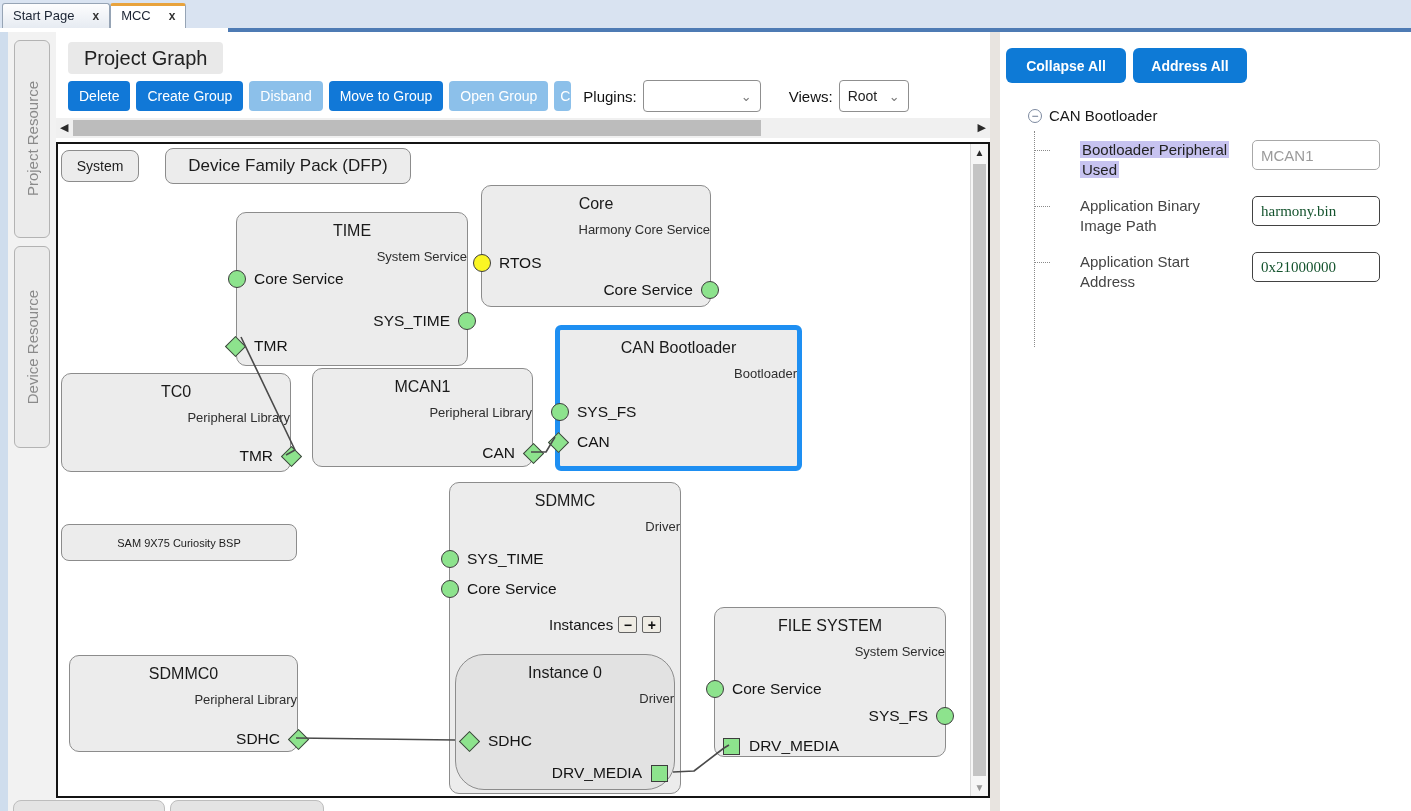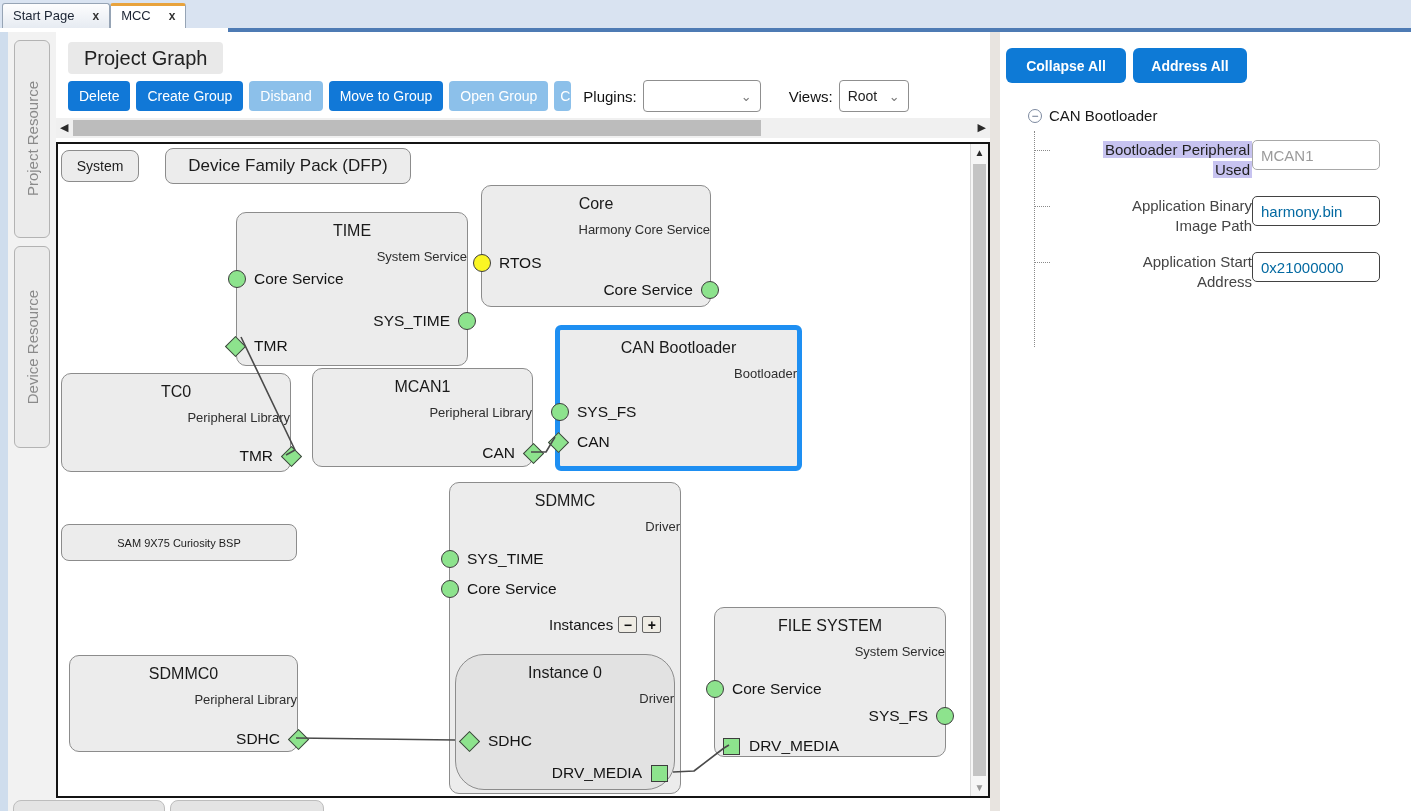--- a/index.html
+++ b/index.html
@@ -81,25 +81,25 @@
         font-size:14px;font-family:inherit;height:35px;cursor:pointer;}
   .ibtn.b1{width:120px;}
   .ibtn.b2{width:114px;}
   .tree{position:relative;margin-top:24px;font-size:15px;}
   .troot{display:flex;align-items:center;gap:7px;margin-left:28px;color:#1a1a1a;}
   .expander{width:14px;height:14px;border:1px solid #7d8aa0;border-radius:50%;color:#5b6b84;
             font-size:12px;line-height:12px;text-align:center;box-sizing:border-box;}
   .vline{position:absolute;left:34px;top:24px;width:1px;height:216px;border-left:1px dotted #8a8a8a;}
   .titem{position:relative;display:flex;margin-top:16px;margin-left:40px;}
   .stub{width:16px;border-top:1px dotted #8a8a8a;margin-top:10px;margin-left:-6px;}
-  .ilabel{width:172px;margin-left:30px;color:#454545;line-height:20px;text-align:right;}
+  .ilabel{width:172px;margin-left:30px;color:#454545;line-height:20px;}
   .ilabel .hl{background:#c7c3f0;color:#222;padding:0 2px;}
   .iinput{width:128px;height:30px;border-radius:5px;font-size:15px;font-family:inherit;
           padding:0 8px;box-sizing:border-box;background:#fff;}
-  .iinput.en{border:1.7px solid #424242;color:#0369a1;}
+  .iinput.en{border:1.7px solid #424242;color:#14532d;font-family:Liberation Serif, serif;}
   .iinput.dis{border:1px solid #a8a8a8;color:#9b9b9b;}
   
   .bottom-chip{position:absolute;top:800px;height:16px;background:#e4e4e4;border:1px solid #bdbdbd;border-radius:8px 8px 0 0;}
   .bc1{left:13px;width:150px;}
   .bc2{left:170px;width:152px;}
 </style>
 </head>
 <body>
 
 <div class="tabbar">

